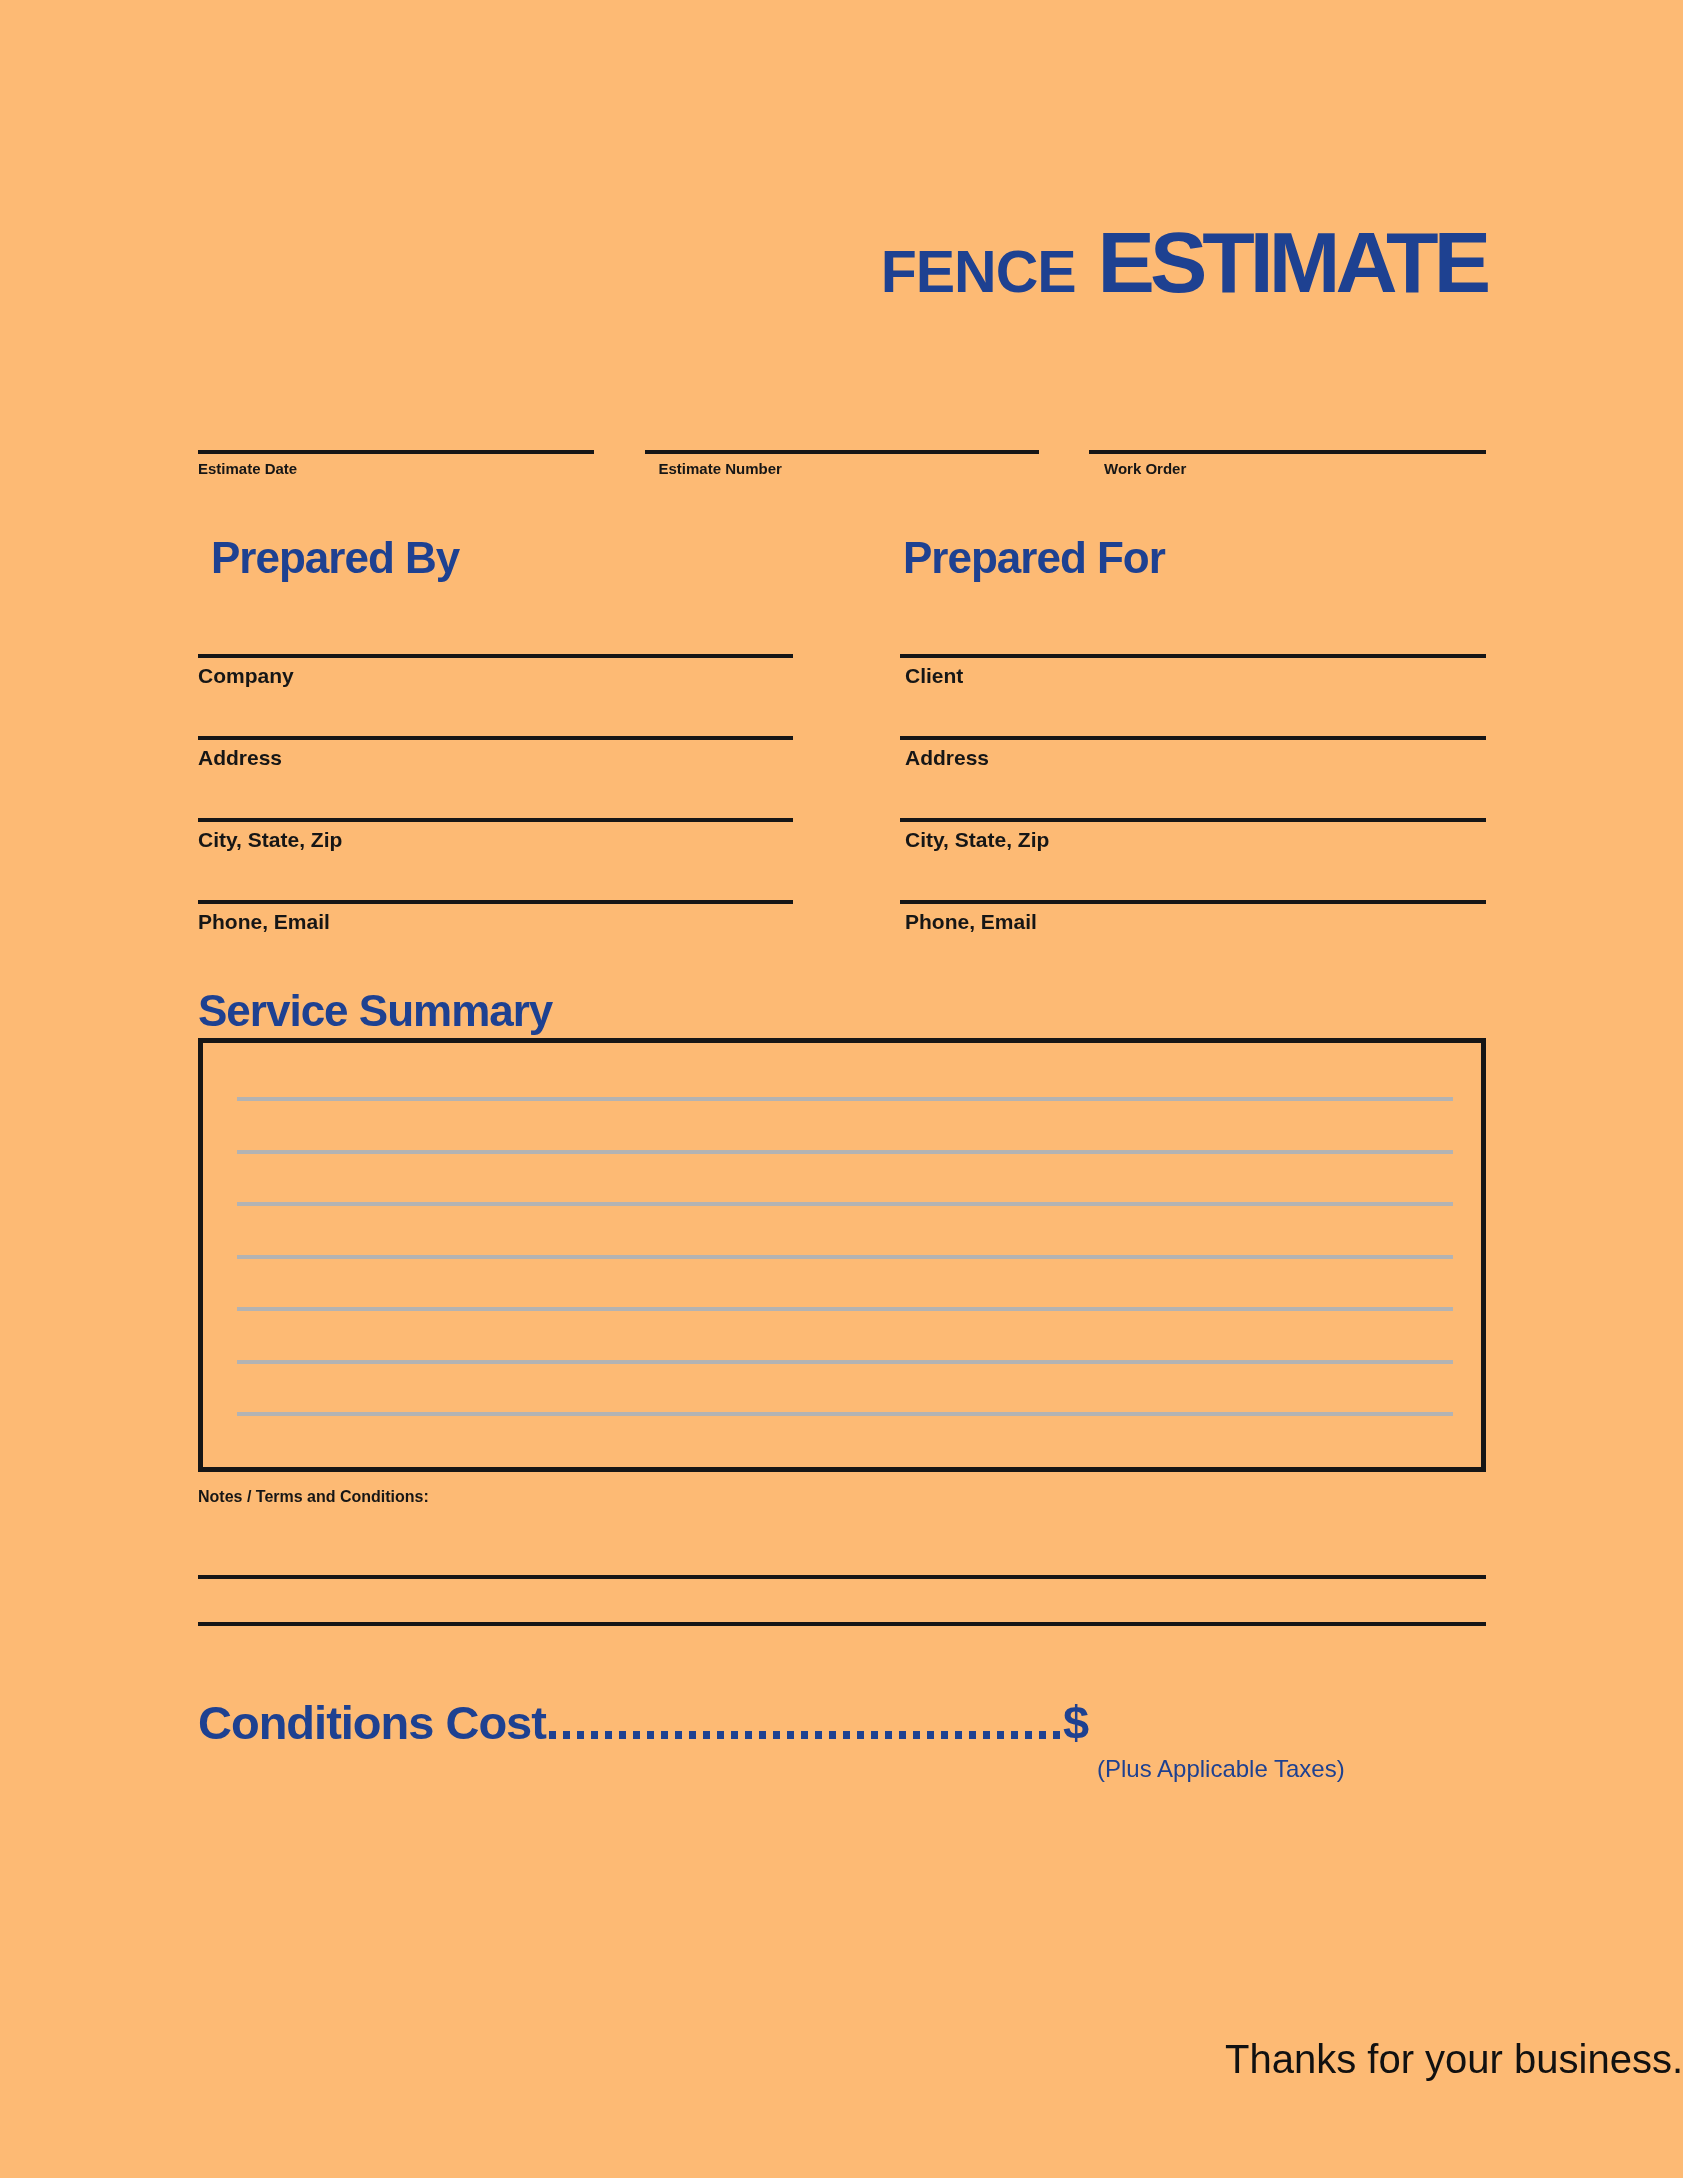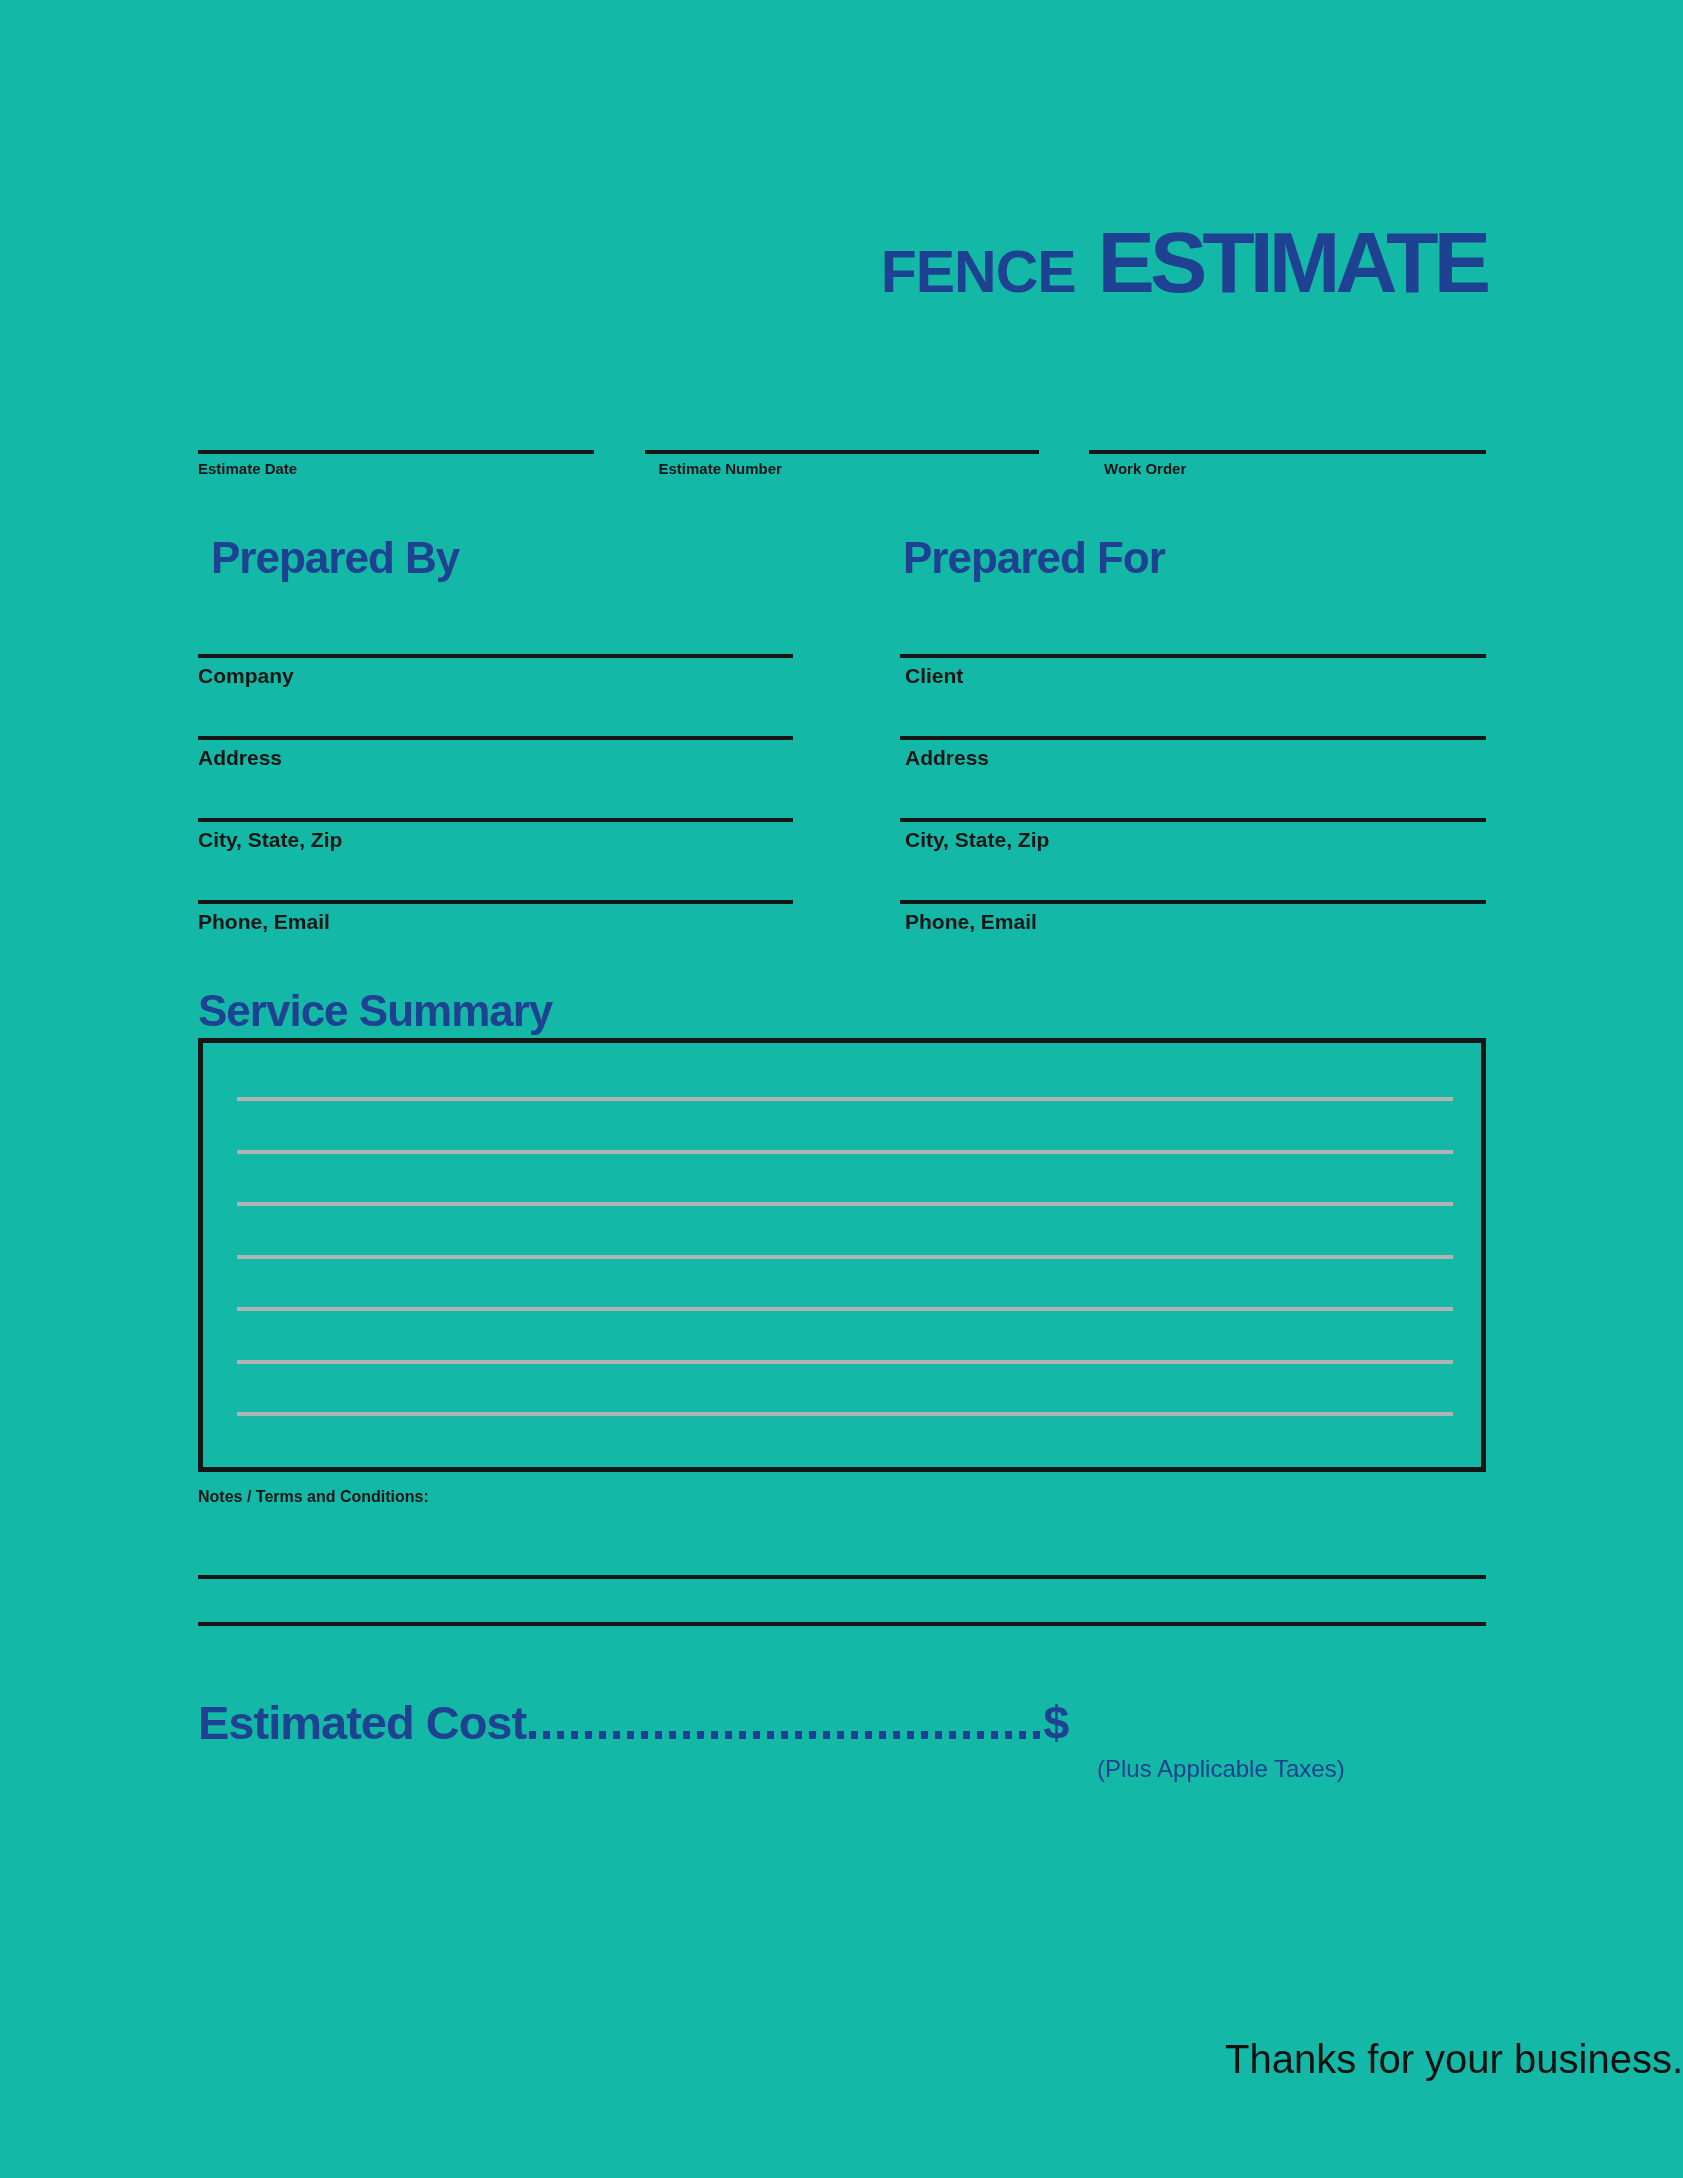--- a/index.html
+++ b/index.html
@@ -4,21 +4,21 @@
 <style>
   :root{
     --blue:#1e4191;
     --line:#161616;
     --ruled:#b3b3b3;
   }
   html,body{margin:0;padding:0;background:#ffffff;}
   .page{
     position:relative;
     width:1683px;height:2178px;
-    background:#14b8a6;
+    background:#fdba74;
     font-family:"Liberation Sans","DejaVu Sans",sans-serif;
     color:#161616;
     overflow:hidden;
   }
 
   
   .title-block{
     position:absolute;top:219px;right:197px;
     display:flex;align-items:baseline;gap:22px;
     color:var(--blue);font-weight:bold;white-space:nowrap;
@@ -179,21 +179,21 @@
       </div>
   </div>
 
   <div class="notes-label">Notes / Terms and Conditions:</div>
   <div id="notes-lines">
       <div class="notes-line" style="top: 1575px;"></div>
       <div class="notes-line" style="top: 1622px;"></div>
     </div>
 
   <div class="cost-row">
-    <span class="cost-heading">Estimated Cost</span>
+    <span class="cost-heading">Conditions Cost</span>
     <span class="cost-leader"></span>
     <span class="cost-currency">$</span>
     <span class="cost-amount"></span>
   </div>
   <div class="tax-note">(Plus Applicable Taxes)</div>
 
   <div class="footer-note">Thanks for your business.</div>
 
 </div>
 

